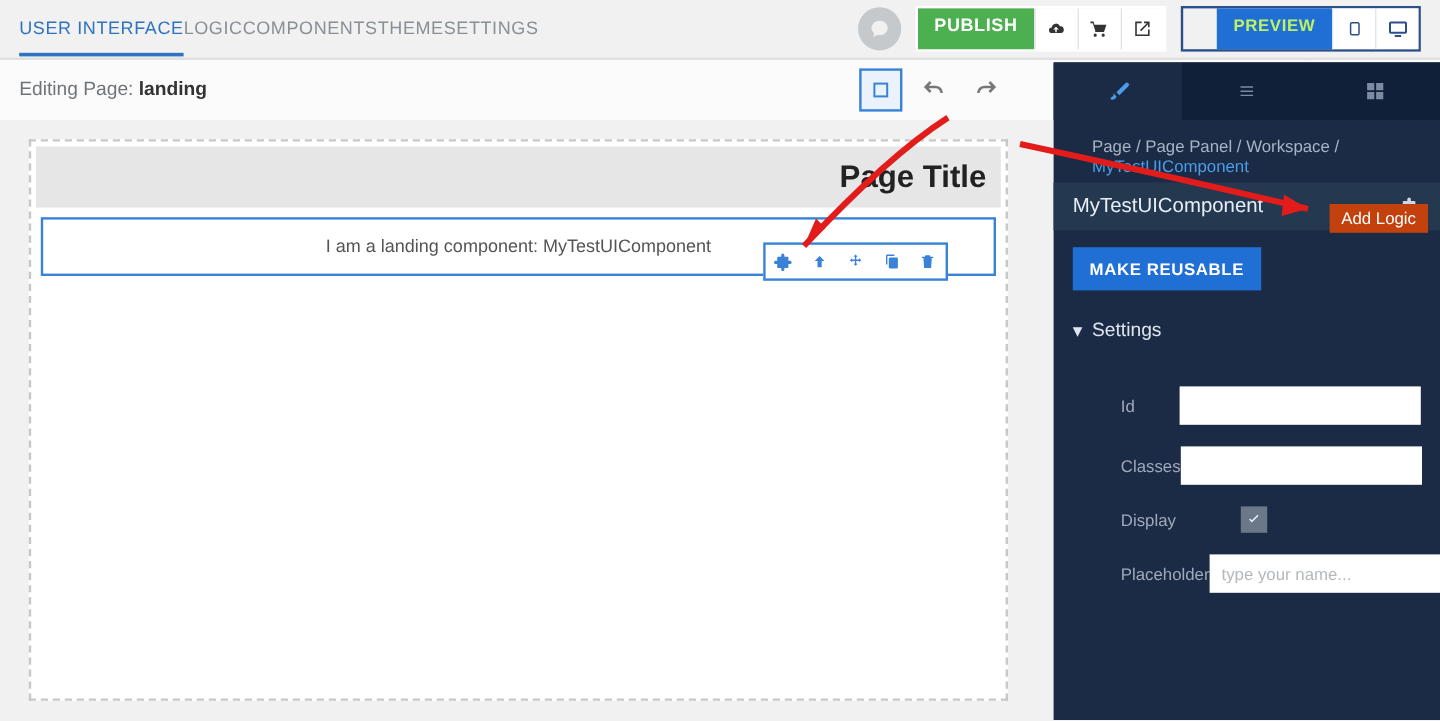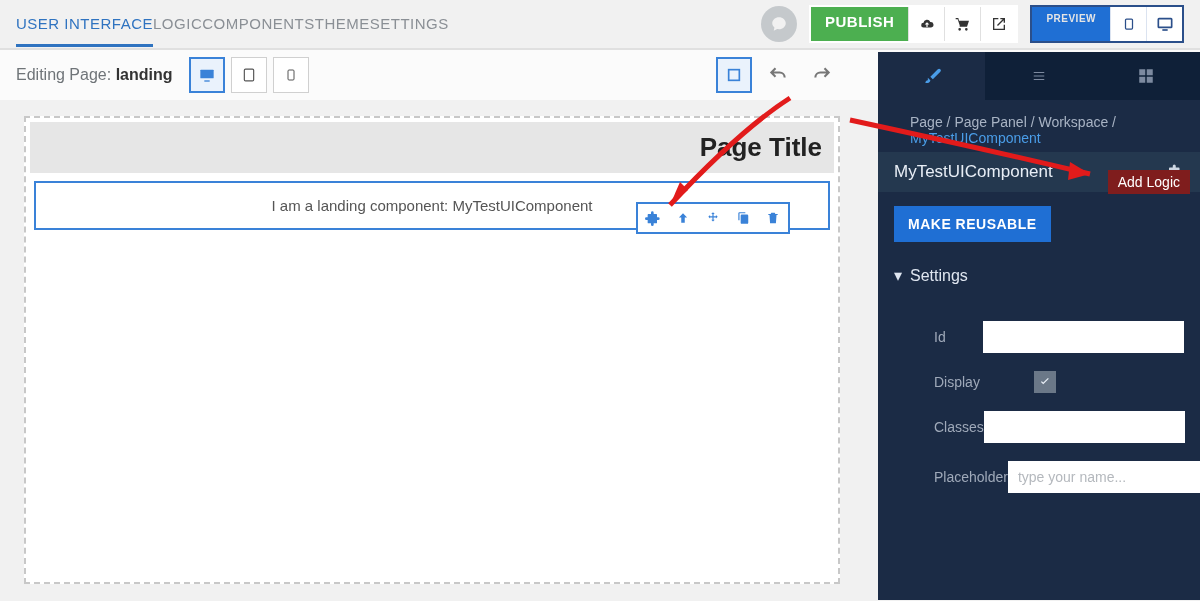--- a/index.html
+++ b/index.html
@@ -10,25 +10,25 @@
   .nav-tabs { display: flex; flex: 1; }
   .nav-tab { font-size: 15px; font-weight: 500; color: #8a8f95; letter-spacing: 0.5px; padding: 14px 0 12px; cursor: pointer; }
   .nav-tab.active { color: #2f73c0; border-bottom: 3px solid #2f73c0; }
   .top-actions { display: flex; align-items: center; gap: 12px; }
   .chat-btn { width: 36px; height: 36px; border-radius: 50%; background: #c5c9cc; display: flex; align-items: center; justify-content: center; }
   .publish { display: flex; border: 2px solid #fff; justify-content: center; }
   .publish-label { background: #4caf50; color: #fff; font-weight: 700; font-size: 15px; padding: 6px 14px; letter-spacing: 0.5px; }
   .publish-icons { display: flex; }
   .pub-icon { width: 36px; height: 34px; background: #fff; display: flex; align-items: center; justify-content: center; border-left: 1px solid #e0e0e0; }
   .preview { display: flex; border: 2px solid #2b4f8a; }
-  .preview-label { background: #1f6fd4; color: #e5e5e5; font-weight: 700; font-size: 10px; padding: 6px 14px; letter-spacing: 0.5px; }
+  .preview-label { background: #1f6fd4; color: #bef264; font-weight: 700; font-size: 14px; padding: 6px 14px; letter-spacing: 0.5px; margin-left: 28px; }
   .prev-icon { width: 36px; height: 34px; background: #fff; display: flex; align-items: center; justify-content: center; border-left: 1px solid #dbe3f0; }
 
   
-  .subbar { height: 50px; background: #fbfbfb; display: flex; align-items: center; padding: 0 16px; gap: 16px; position: relative; }
+  .subbar { height: 50px; background: #fbfbfb; display: flex; align-items: center; padding: 0 16px; gap: 16px; position: relative; justify-content: space-between; }
   .editing-label { font-size: 16px; color: #6f7478; }
   .editing-label .pagename { color: #333; font-weight: 600; }
   .device-toggle { display: flex; gap: 6px; }
   .dev-btn { width: 36px; height: 36px; border: 1px solid #d0d0d0; background: #fff; display: flex; align-items: center; justify-content: center; }
   .dev-btn.active { border: 2px solid #3a82d8; background: #eaf2fc; }
   .sub-right { position: absolute; right: 360px; display: flex; gap: 8px; align-items: center; }
   .sq-btn { width: 36px; height: 36px; display: flex; align-items: center; justify-content: center; color: #777; font-size: 20px; }
   .sq-btn.active { border: 2px solid #3a82d8; background: #eaf2fc; color: #3a82d8; }
 
   
@@ -49,21 +49,21 @@
   .comp-head { display: flex; align-items: center; justify-content: space-between; padding: 10px 16px; background: #24384f; font-size: 17px; color: #e8eef6; }
   .make-reusable { margin: 14px 16px; padding: 10px 14px; background: #1f6fd4; color: #fff; font-weight: 600; font-size: 14px; letter-spacing: 0.5px; display: inline-block; }
   .section-head { padding: 10px 16px; font-size: 16px; color: #dfe6f0; display: flex; align-items: center; gap: 8px; }
   .settings-rows { padding: 8px 16px; }
   .row { display: flex; align-items: center; margin: 18px 0; }
   .row-label { width: 100px; font-size: 14px; color: #9fa9b9; margin-left: 40px; }
   .row-input { flex: 1; height: 32px; background: #fff; border: none; padding: 0 10px; font-size: 14px; color: #555; }
   .row-input::placeholder { color: #b4b8bd; }
   .chk { width: 22px; height: 22px; background: #6b7888; display: flex; align-items: center; justify-content: center; color: #e8eef6; }
 
-  .tooltip { position: absolute; top: 170px; right: 10px; background: #7f1d1d; color: #fff; font-size: 14px; padding: 4px 10px; z-index: 30; }
+  .tooltip { position: absolute; top: 170px; right: 10px; background: #c2410c; color: #fff; font-size: 14px; padding: 4px 10px; z-index: 30; }
 
   
   .arrow { position: absolute; pointer-events: none; z-index: 20; }
 
   svg { display: block; }
 </style>
 </head>
 <body>
 
 <div class="topnav">
@@ -227,30 +227,30 @@
   <div class="section-head">
     <span>▾</span>
     <span>Settings</span>
   </div>
   <div class="settings-rows">
     <div class="row">
       <div class="row-label">Id</div>
       <input class="row-input" style="">
     </div>
     <div class="row">
+      <div class="row-label">Classes</div>
+      <input class="row-input" style="">
+    </div>
+    <div class="row">
       <div class="row-label">Display</div>
       <div class="chk">
         <svg width="14" height="14" viewBox="0 0 24 24">
             <path fill="#e8eef6" d="M9 16l-4-4 1.5-1.5L9 13l8-8L18.5 6.5z"></path>
           </svg>
       </div>
-    </div>
-    <div class="row">
-      <div class="row-label">Classes</div>
-      <input class="row-input" style="">
     </div>
     <div class="row">
       <div class="row-label">Placeholder</div>
       <input class="row-input" placeholder="type your name..." style="">
     </div>
   </div>
 </div>
 
 <div class="tooltip">Add Logic</div>
 

